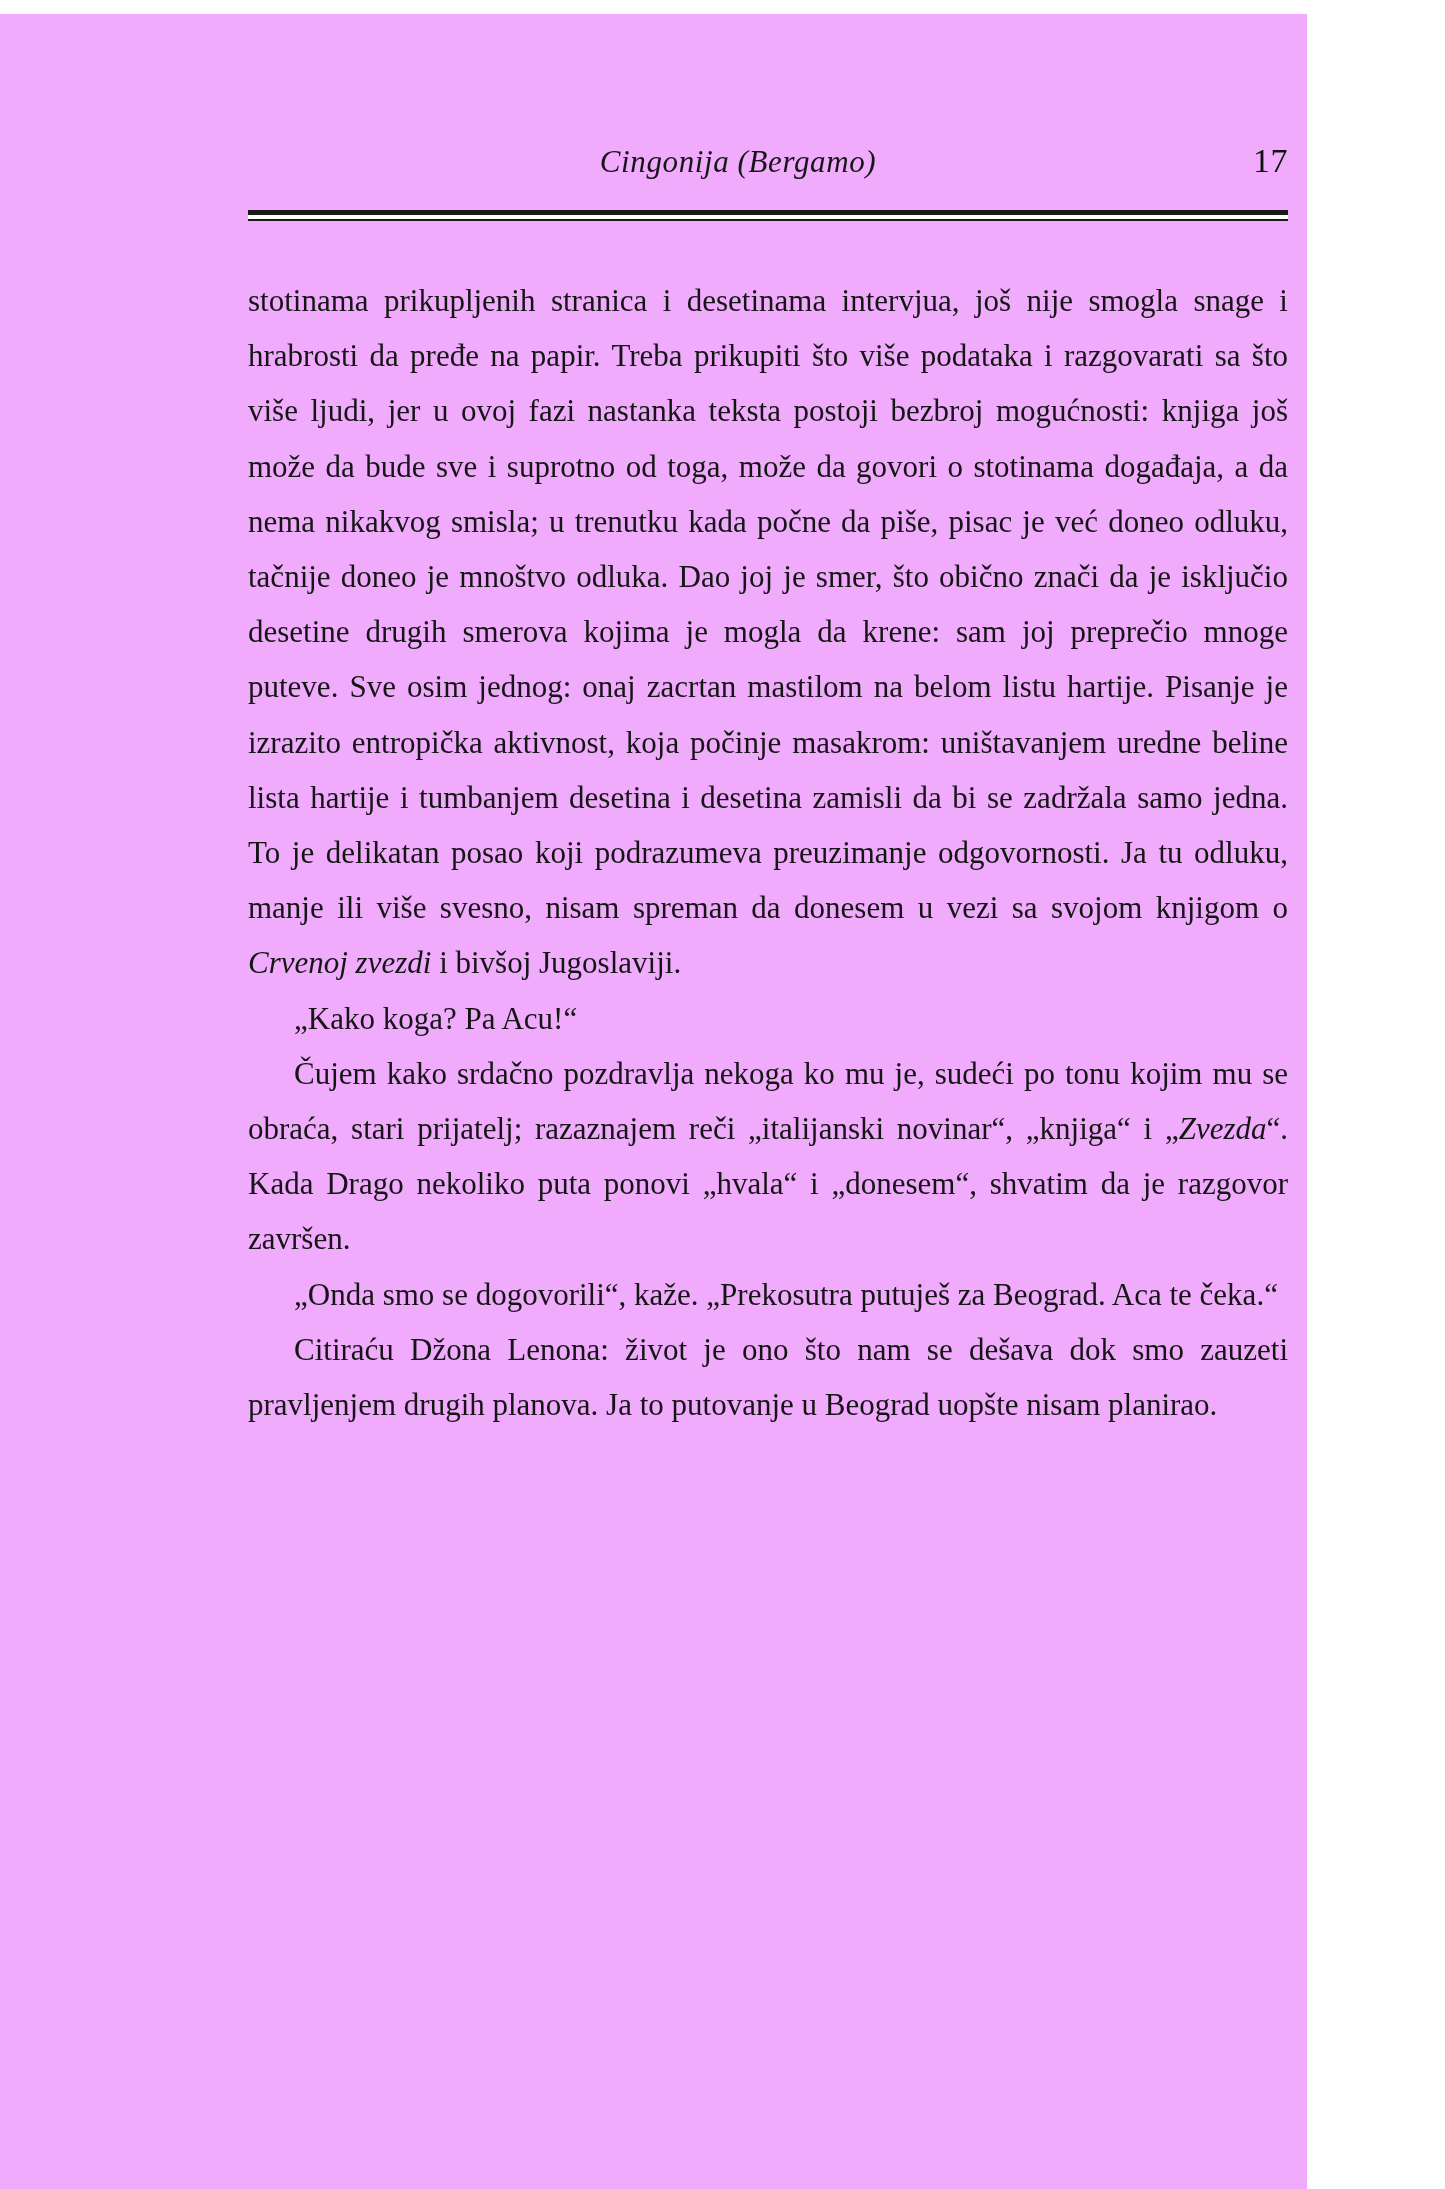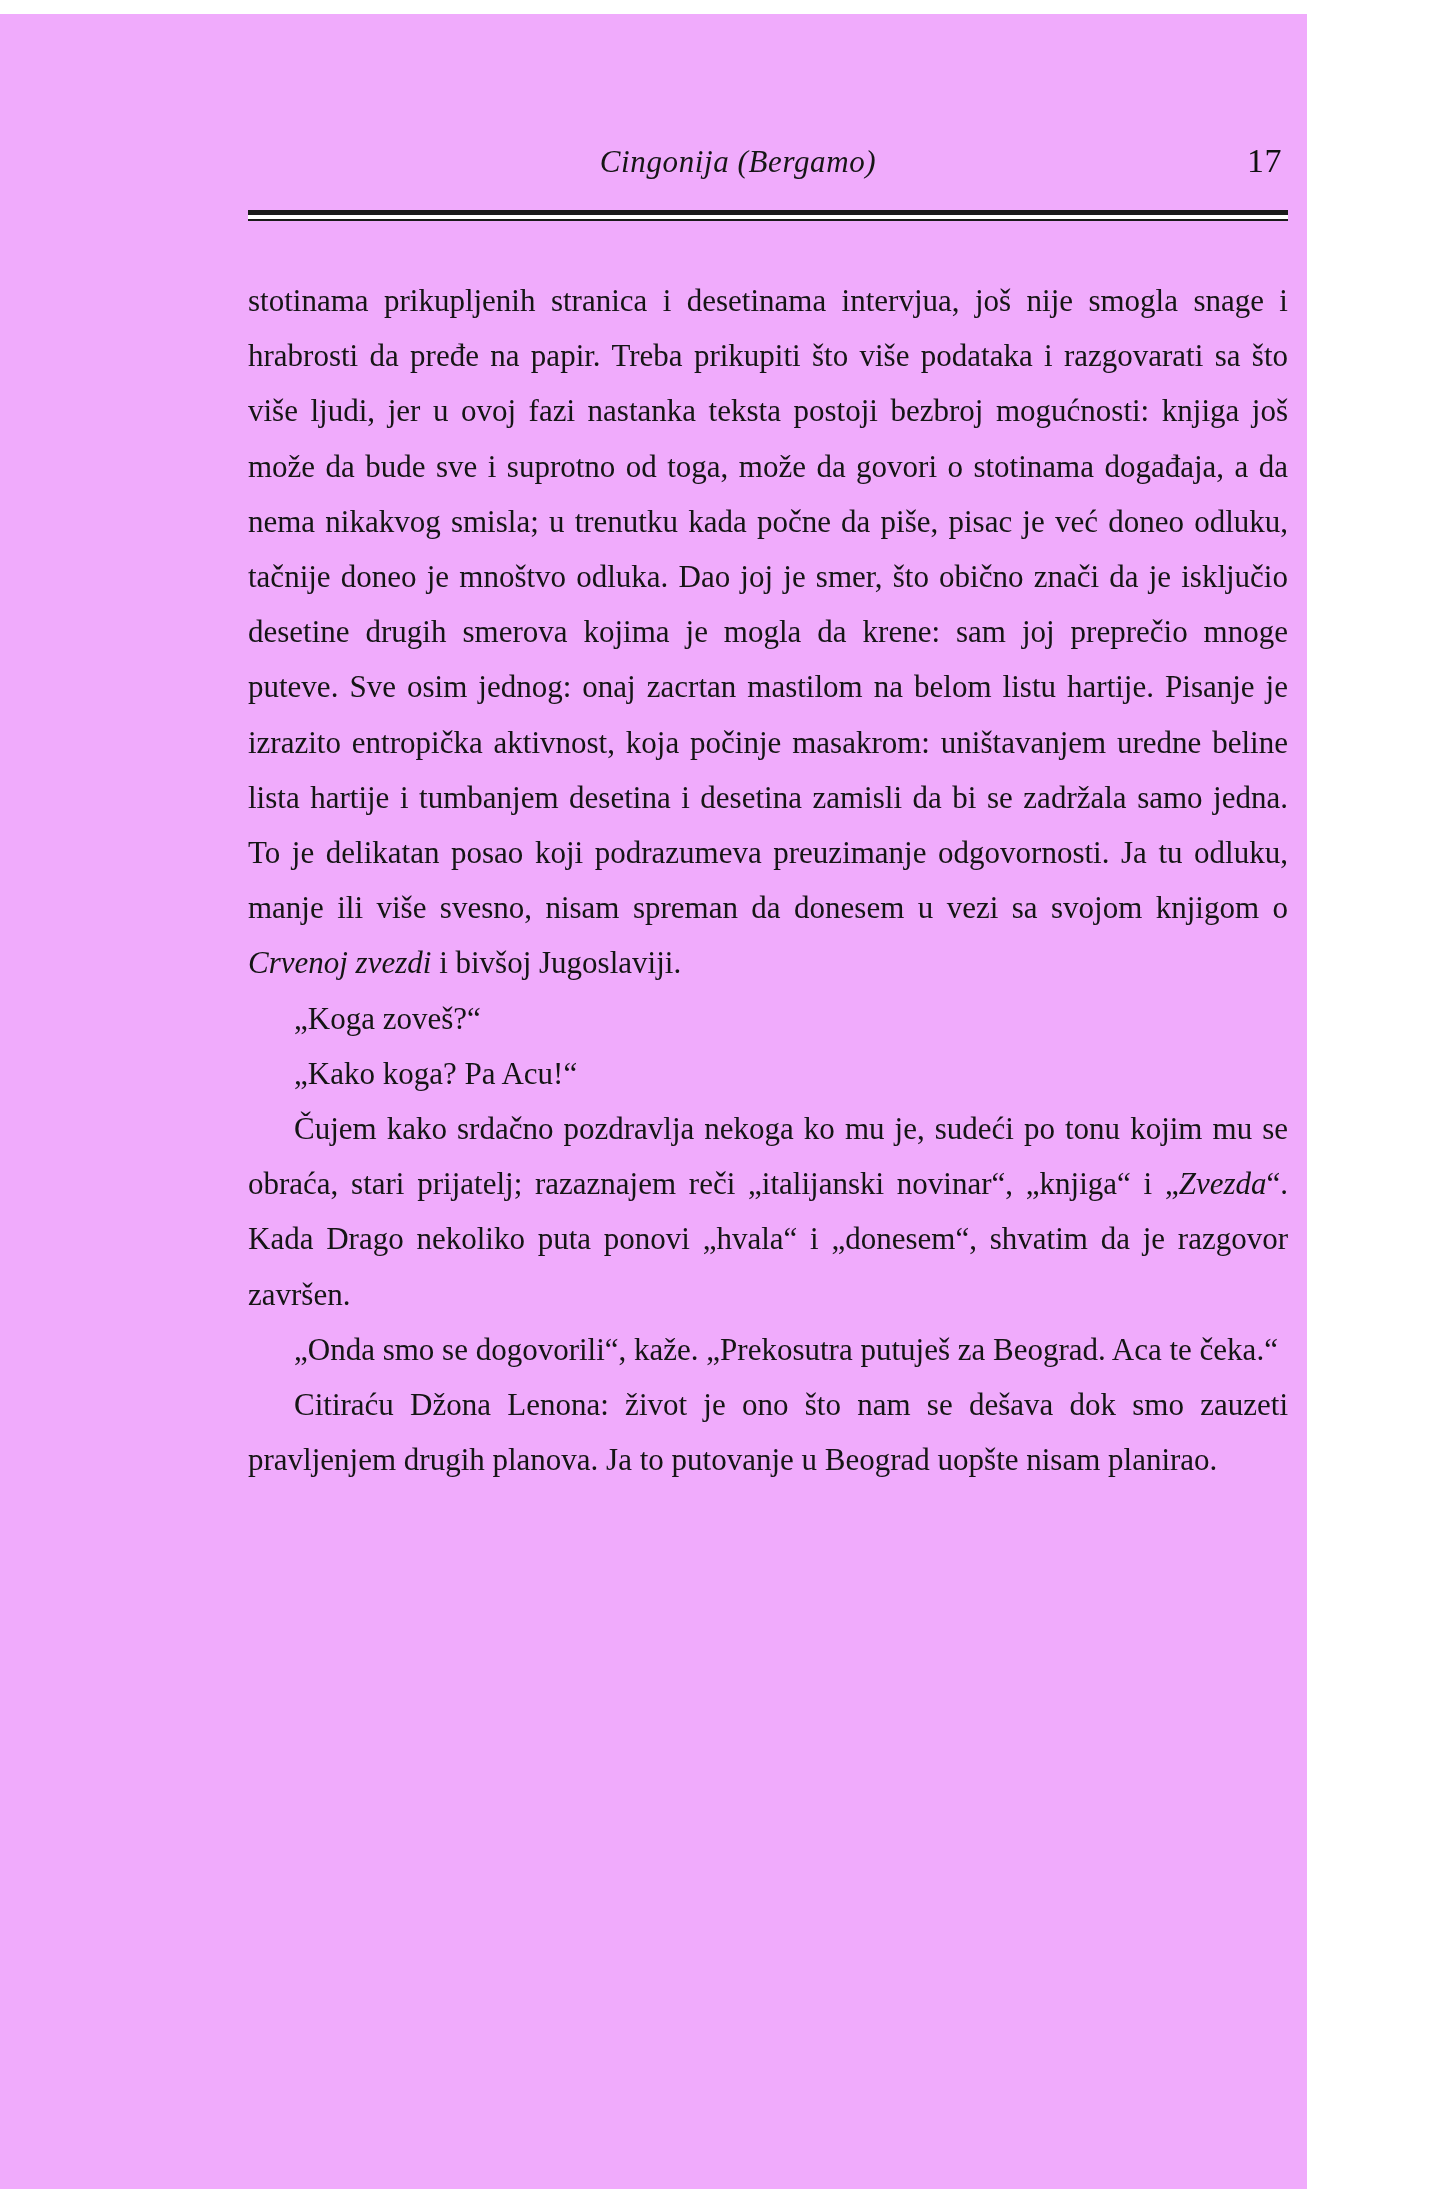--- a/index.html
+++ b/index.html
@@ -45,21 +45,21 @@
     text-align: center;
     font-style: italic;
     font-size: 31px;
     letter-spacing: 0.6px;
     color: #161616;
     white-space: nowrap;
     padding-right: 60px;
   }
   .running-head-folio {
     position: absolute;
-    right: 6px;
+    right: 0;
     top: -2px;
     font-size: 34px;
     color: #111111;
     letter-spacing: 0.5px;
   }
 
   
   .header-rule {
     width: 100%;
     margin-top: 12px;
@@ -127,21 +127,20 @@
       <div class="rule-gap"></div>
       <div class="rule-thin"></div>
     </div>
 
     <div class="body-text">
 
       <p class="no-stretch"><span>stotinama prikupljenih stranica i desetinama intervjua, još nije smogla snage i hrabrosti da pređe na papir. Treba prikupiti što više podataka i razgovarati sa što više ljudi, jer u ovoj fazi nastanka teksta postoji bezbroj mogućnosti: knjiga još može da bude sve i suprotno od toga, može da govori o stotinama događaja, a da nema nikakvog smisla; u trenutku kada počne da piše, pisac je već doneo odluku, tačnije doneo je mnoštvo odluka. Dao joj je smer, što obično znači da je isključio desetine drugih smerova kojima je mogla da krene: sam joj preprečio mnoge puteve. Sve osim jednog: onaj zacrtan mastilom na belom listu hartije. Pisanje je izrazito entropička aktivnost, koja počinje masakrom: uništavanjem uredne beline lista hartije i tumbanjem desetina i desetina zamisli da bi se zadržala samo jedna. To je delikatan posao koji podrazumeva preuzimanje odgovornosti. Ja tu odluku, manje ili više svesno, nisam spreman da donesem u vezi sa svojom knjigom o </span><em>Crvenoj zvezdi</em><span> i bivšoj Jugoslaviji.</span></p>
 
 
 
-      <p class="indented no-stretch">„Koga zoveš?“</p>
 
       <p class="indented no-stretch">„Kako koga? Pa Acu!“</p>
 
       <p class="indented no-stretch"><span>Čujem kako srdačno pozdravlja nekoga ko mu je, sudeći po tonu kojim mu se obraća, stari prijatelj; razaznajem reči „italijanski novinar“, „knjiga“ i „</span><em>Zvezda</em><span>“. Kada Drago nekoliko puta ponovi „hvala“ i „donesem“, shvatim da je razgovor završen.</span></p>
 
       <p class="indented no-stretch">„Onda smo se dogovorili“, kaže. „Prekosutra putuješ za Beograd. Aca te čeka.“</p>
 
       <p class="indented no-stretch">Citiraću Džona Lenona: život je ono što nam se dešava dok smo zauzeti pravljenjem drugih planova. Ja to putovanje u Beograd uopšte nisam planirao.</p>
 
     </div>

